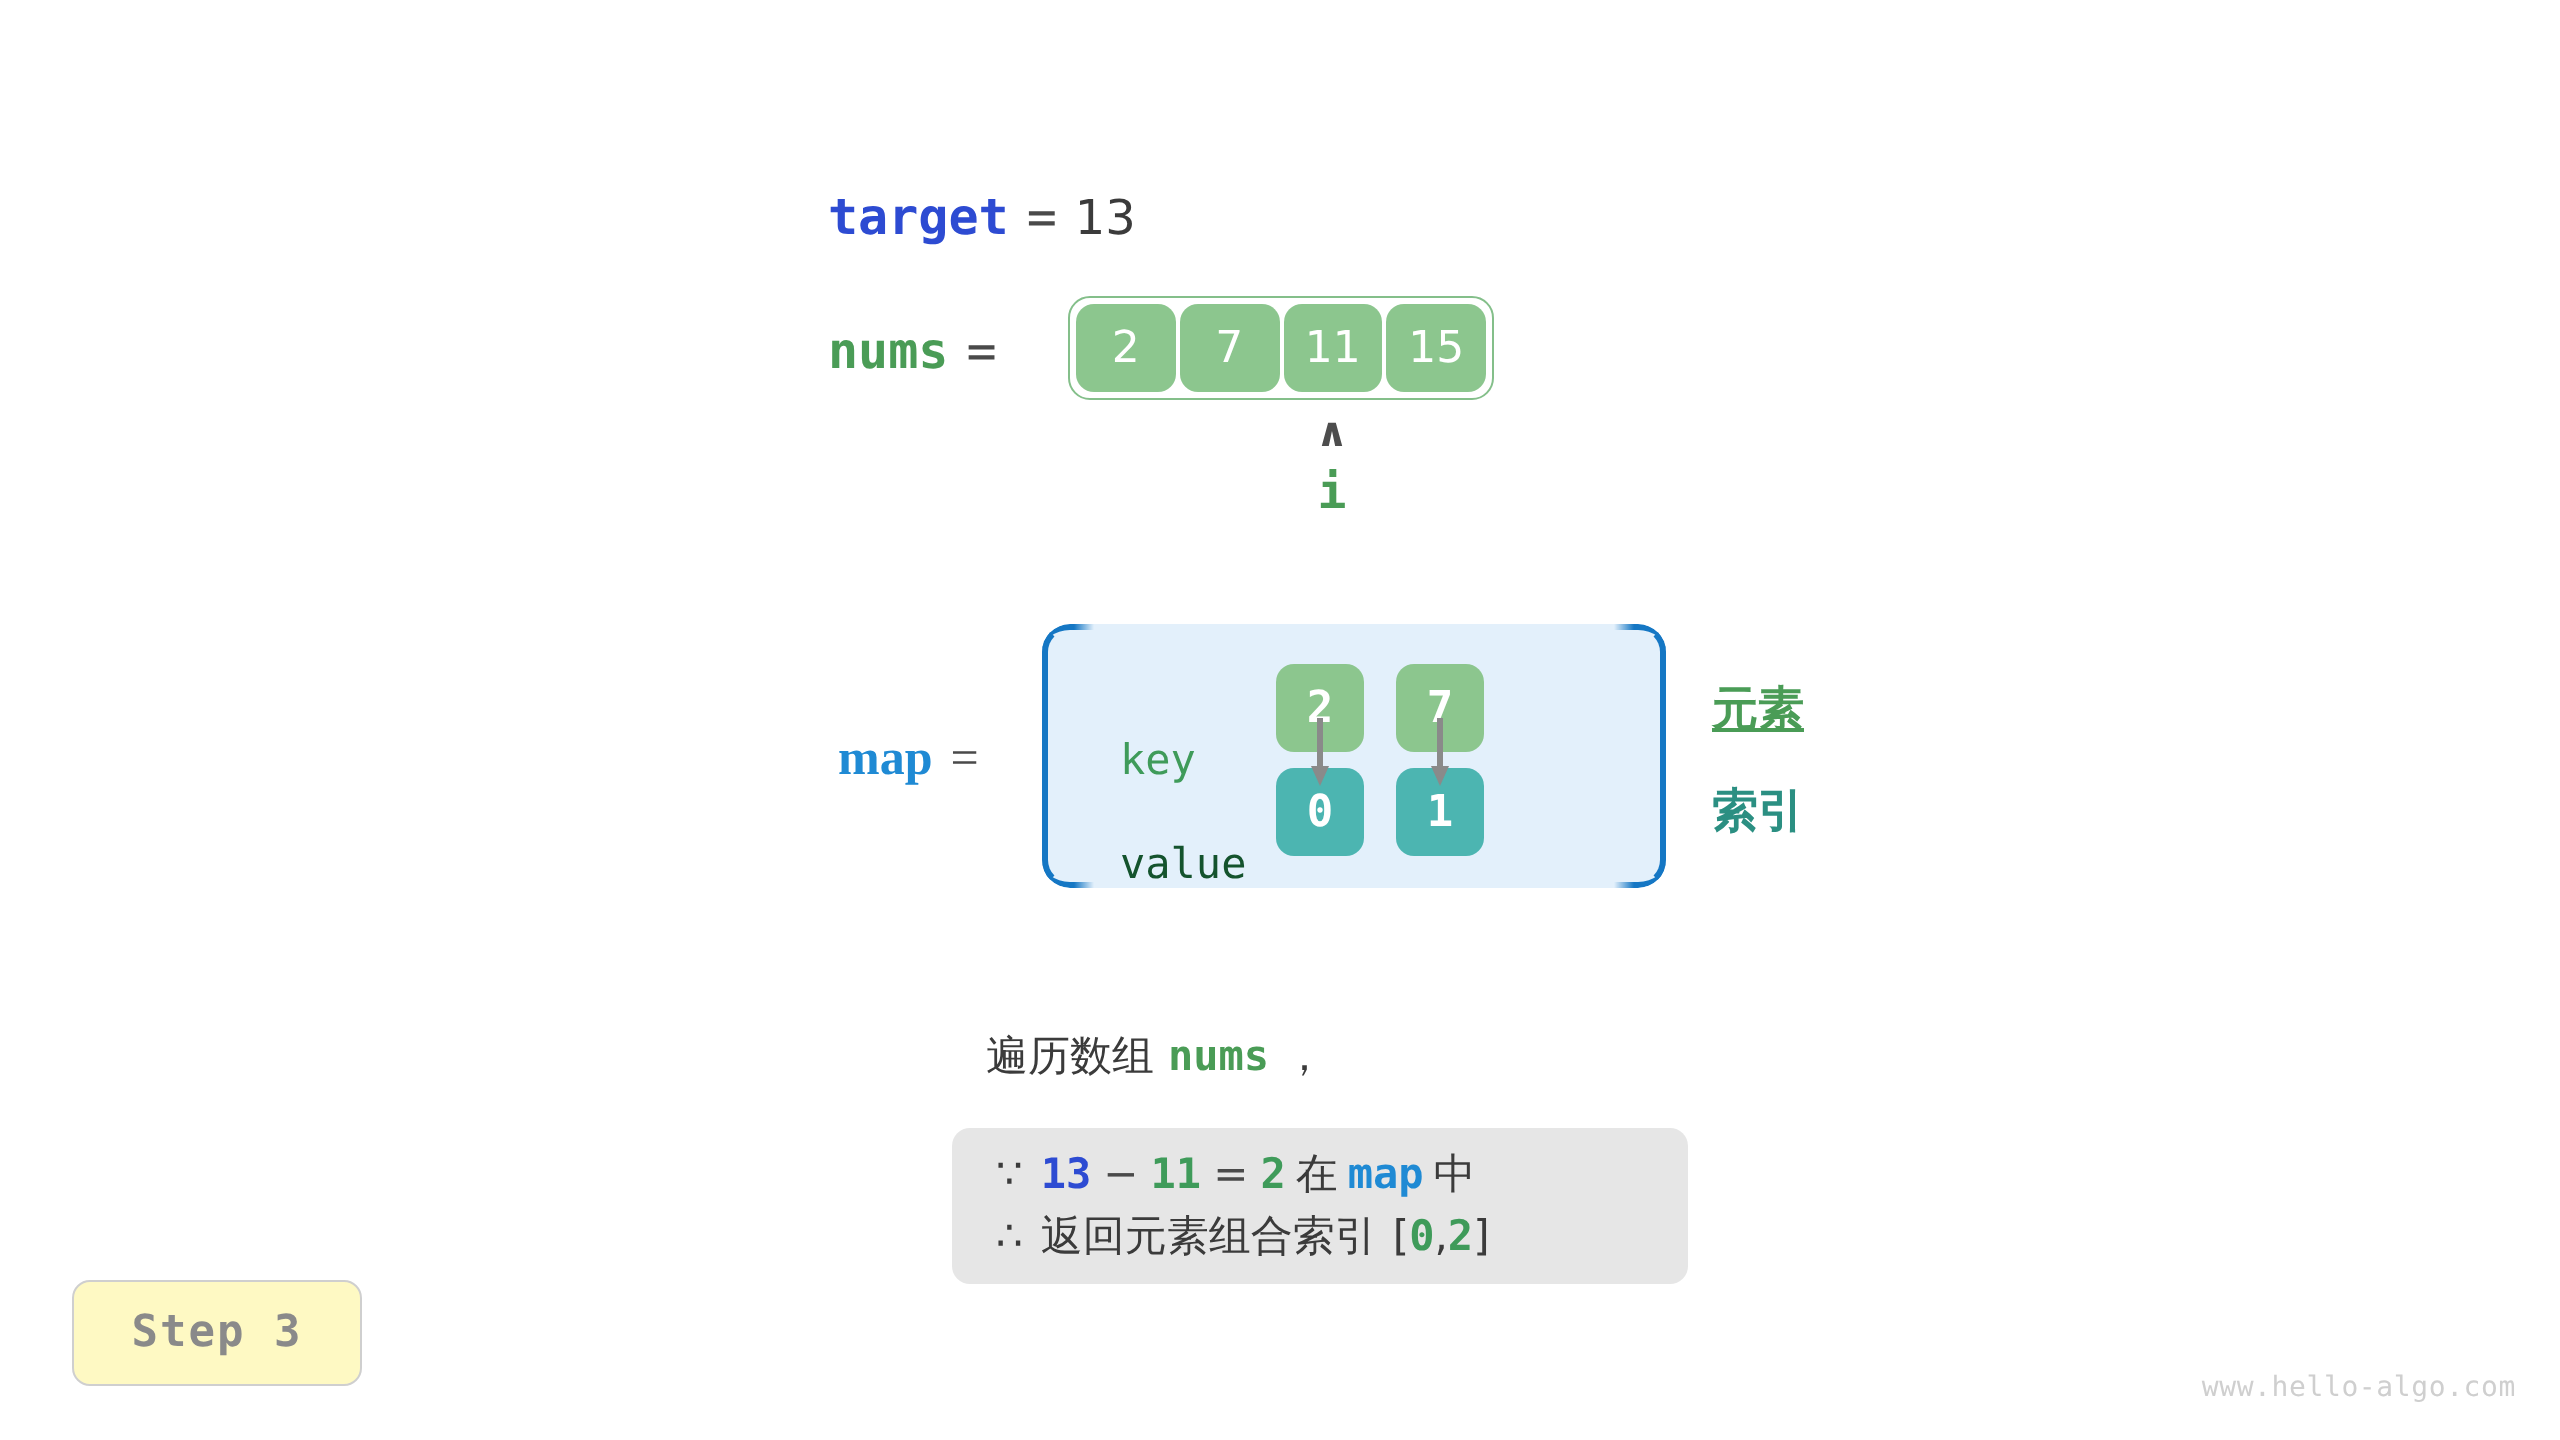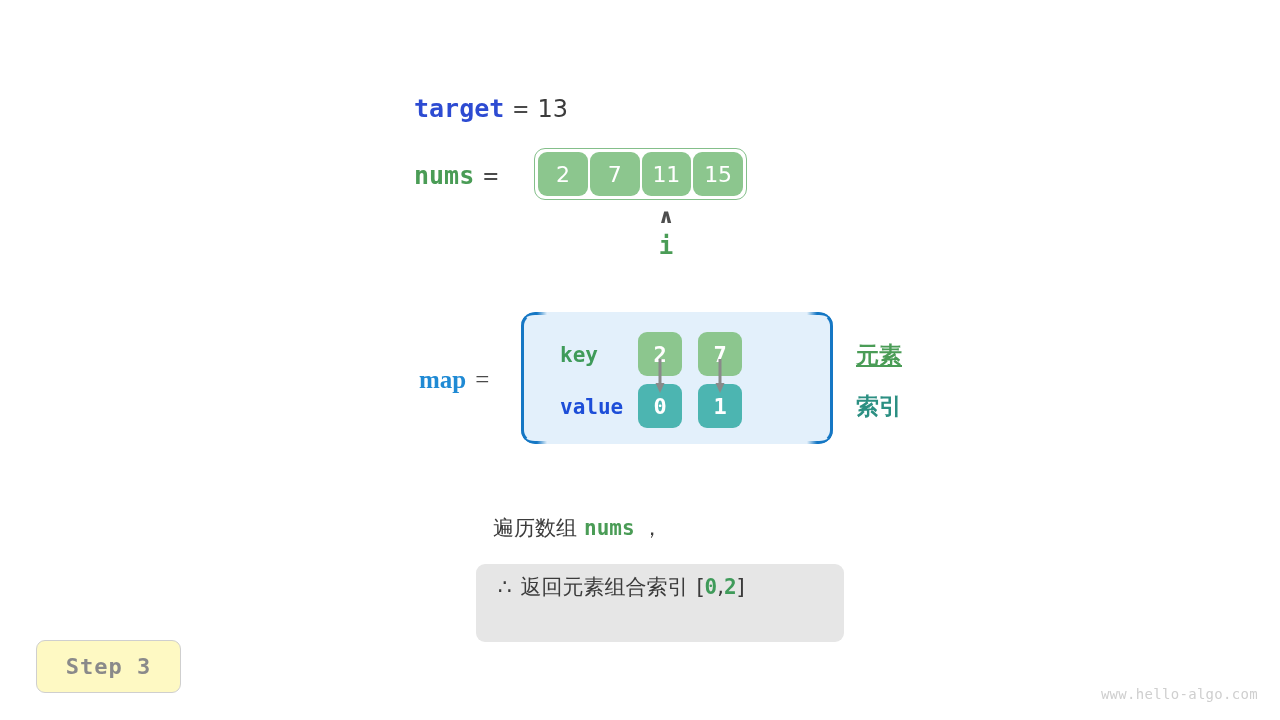--- a/index.html
+++ b/index.html
@@ -154,28 +154,29 @@
     bottom: -3px;
     border-bottom: 3px solid #1577c4;
     border-radius: 0 0 14px 14px;
     -webkit-mask-image: linear-gradient(to right, #000 0 16px, transparent 26px calc(100% - 26px), #000 calc(100% - 16px) 100%);
     mask-image: linear-gradient(to right, #000 0 16px, transparent 26px calc(100% - 26px), #000 calc(100% - 16px) 100%);
   }
 
   .row-label {
     position: absolute;
     font-family: "DejaVu Sans Mono", monospace;
-    font-weight: bold;
+    font-weight: normal;
     font-size: 21px;
     color: #2f8f63;
     line-height: 26px;
     white-space: nowrap;
+    margin-top: 25px;
   }
   #key-row-label  { left: 36px; top: 27px; color: #3f9b5a; }
-  #value-row-label{ left: 36px; top: 79px; color: #1d4ed8; }
+  #value-row-label{ left: 36px; top: 79px; color: #14532d; }
 
   .map-cell {
     position: absolute;
     width: 44px; height: 44px;
     border-radius: 9px;
     color: #ffffff;
     font-family: "DejaVu Sans Mono", monospace;
     font-weight: bold;
     font-size: 22px;
     display: flex;
@@ -335,20 +336,23 @@
 
   <div class="side-legend" id="legend-element">元素</div>
   <div class="side-legend" id="legend-index">索引</div>
 
   <div class="abs" id="caption-line">
     <span>遍历数组</span><span class="code-nums">nums</span><span>，</span>
   </div>
 
   <div class="abs" id="explain-box">
     <div class="explain-line">
+      <span class="sym">∵</span><span class="n-blue">13</span><span class="op">−</span><span class="n-green">11</span><span class="op">=</span><span class="n-green">2</span><span class="cn">在</span><span class="n-map">map</span><span class="cn">中</span>
+    </div>
+    <div class="explain-line">
       <span class="sym">∴</span><span>返回元素组合索引</span><span class="brk" style="margin-left:8px">[</span><span class="n-green">0</span><span class="brk">,</span><span class="n-green">2</span><span class="brk">]</span>
     </div>
   </div>
 
   <div class="abs" id="step-badge">Step 3</div>
 
   <div class="abs" id="watermark">www.hello-algo.com</div>
 
 </div>
 

